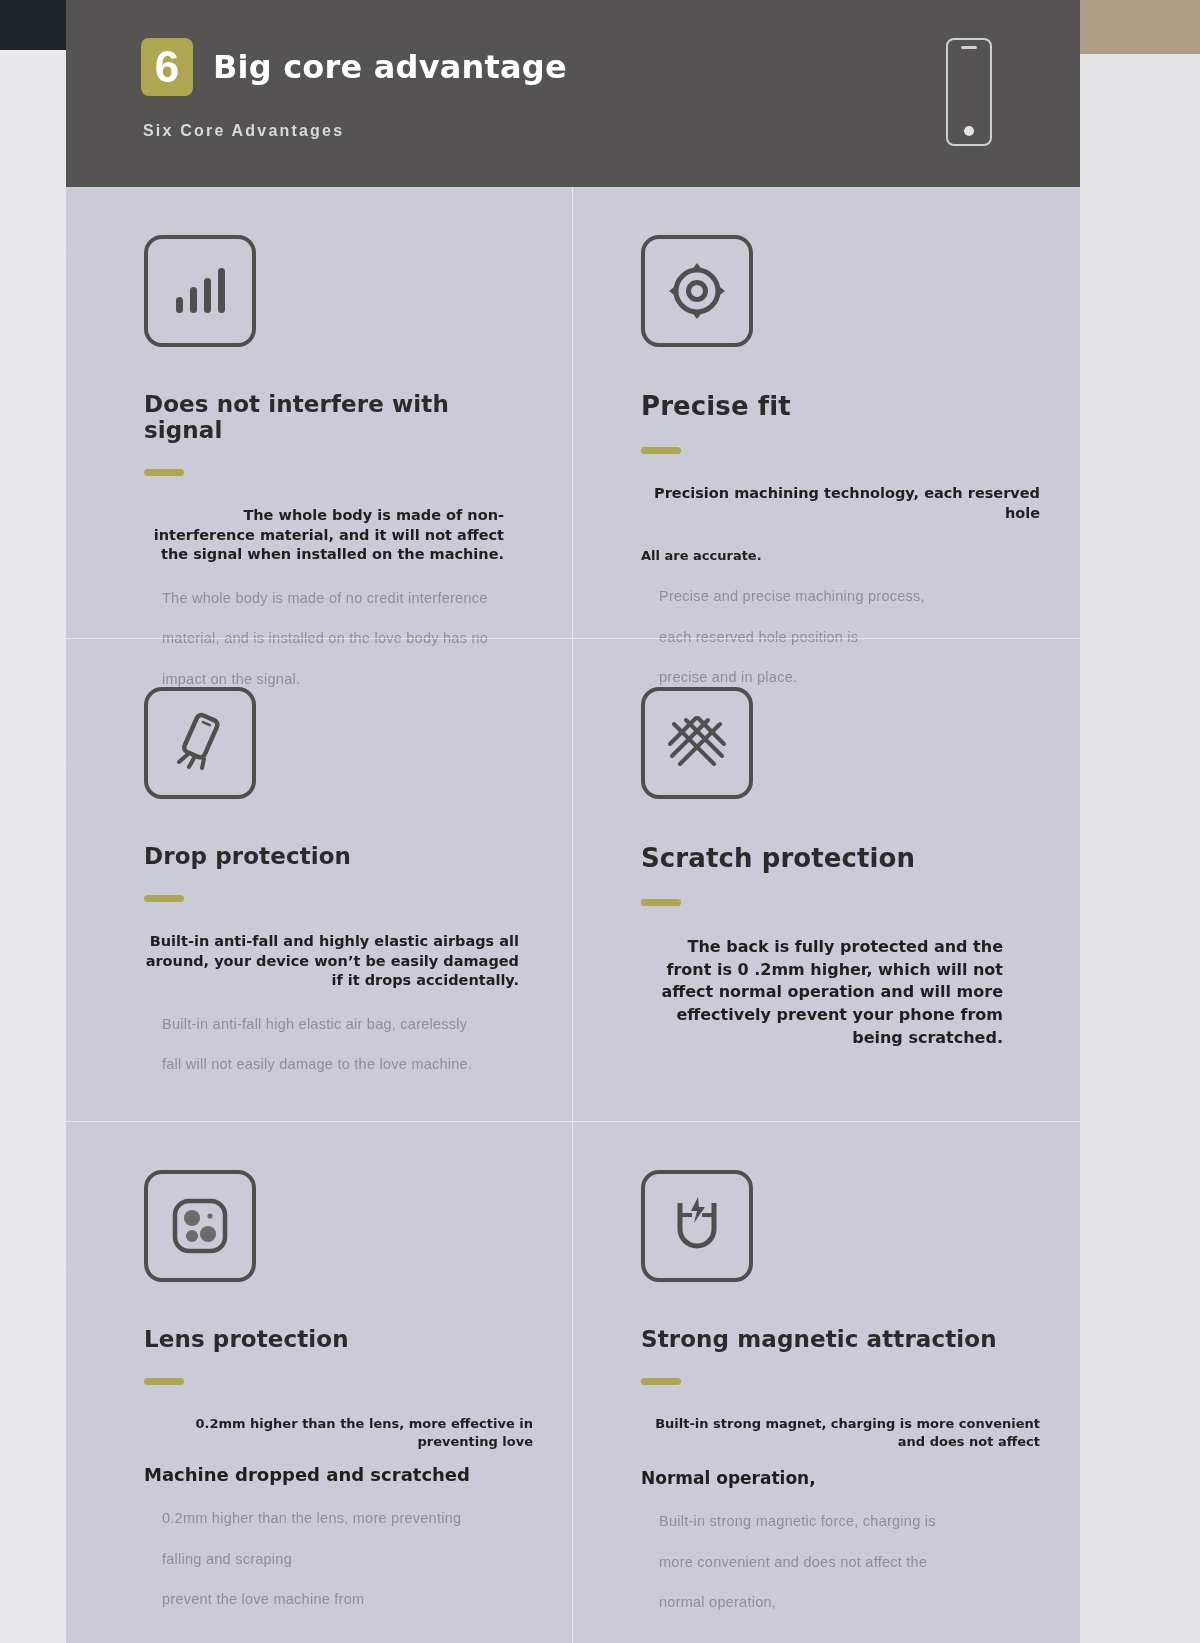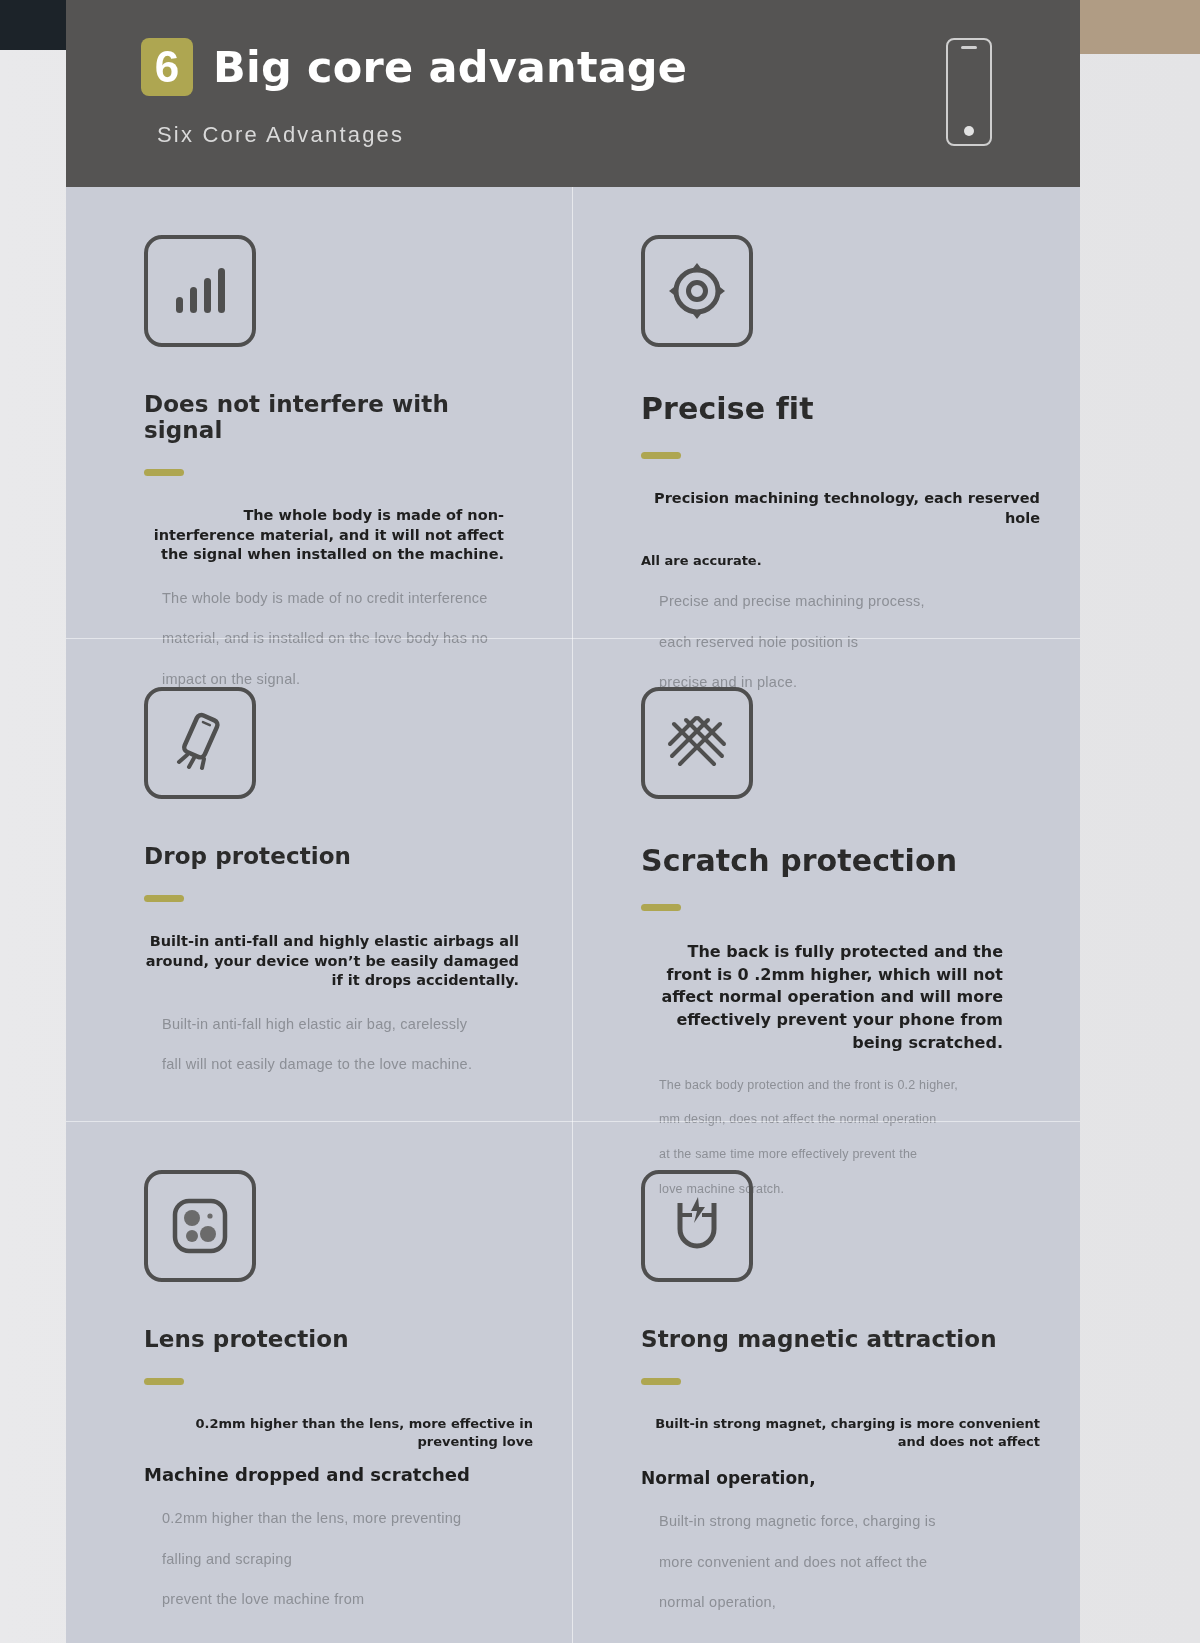--- a/index.html
+++ b/index.html
@@ -26,24 +26,24 @@
   .header{
     position:relative;height:187px;background:#555453;box-sizing:border-box;
     padding:38px 0 0 75px;
   }
   .h-row{display:flex;align-items:center;gap:20px;}
   .numbox{
     width:52px;height:58px;background:#aea651;border-radius:8px;
     color:#fff;font-size:44px;font-weight:700;line-height:58px;text-align:center;
     font-family:"Liberation Sans",sans-serif;
   }
-  .h-title{color:#ffffff;font-size:43px;font-weight:700;letter-spacing:.2px;
+  .h-title{color:#ffffff;font-size:32px;font-weight:700;letter-spacing:.2px;
     font-family:"DejaVu Sans",sans-serif;}
-  .h-sub{color:#d9d9d9;font-size:22px;letter-spacing:2.2px;margin-top:26px;margin-left:16px;
-    font-family:"Liberation Sans",sans-serif;font-weight:400;}
+  .h-sub{color:#d9d9d9;font-size:16px;letter-spacing:2.2px;margin-top:26px;margin-left:2px;
+    font-family:"Liberation Sans",sans-serif;font-weight:700;}
   .phone-icon{position:absolute;right:88px;top:38px;width:46px;height:108px;
     border:2px solid #cfcfcf;border-radius:8px;box-sizing:border-box;}
   .phone-icon .spk{position:absolute;left:50%;transform:translateX(-50%);top:6px;width:16px;height:3px;border-radius:2px;background:#cfcfcf;}
   .phone-icon .home{position:absolute;left:50%;transform:translateX(-50%);bottom:8px;width:10px;height:10px;border-radius:50%;background:#e2e2e2;}
 
   
   .grid{display:grid;grid-template-columns:1fr 1fr;}
   .cell{position:relative;box-sizing:border-box;padding:48px 40px 0 78px;height:485px;}
   .cell.col2{padding-left:68px;}
   .cell.r1{height:452px;}
@@ -51,21 +51,21 @@
   .cell.r3{height:521px;}
   .cell .vline{position:absolute;right:0;top:0;width:1px;height:100%;background:rgba(255,255,255,.55);}
   .cell .hline{position:absolute;left:0;bottom:0;width:100%;height:1px;background:rgba(255,255,255,.5);}
 
   .icon-box{
     width:112px;height:112px;border:4px solid #4f4f4f;border-radius:18px;
     box-sizing:border-box;display:flex;align-items:center;justify-content:center;
   }
   .card-title{margin-top:44px;font-size:23px;font-weight:700;color:#2b2b2b;
     font-family:"DejaVu Sans",sans-serif;letter-spacing:.1px;}
-  .card-title.big{font-size:30px;}
+  .card-title.big{font-size:26px;}
   .rule{width:40px;height:7px;border-radius:4px;background:#aea651;margin-top:26px;}
   .lead{margin-top:30px;font-size:14.5px;font-weight:700;color:#1f1f1f;line-height:1.35;
     font-family:"DejaVu Sans",sans-serif;text-align:right;}
   .lead.sz16{font-size:16px;line-height:1.42;}
   .lead.sz13{font-size:13px;}
   .lead.sz11{font-size:13px;}
   .lead2{margin-top:25px;font-size:13px;font-weight:700;color:#1f1f1f;
     font-family:"DejaVu Sans",sans-serif;}
   .lead2.sz13{font-size:18px;margin-top:14px;}
   .lead2.sz17{font-size:17px;margin-top:18px;}
@@ -174,26 +174,20 @@
               <path d="M34 6 L60 32"></path>
             <path d="M56 12 L16 52"></path>
               <path d="M44 8 L8 44"></path>
               <path d="M32 6 L6 32"></path>
           </g>
         </svg>
       </div>
       <div class="card-title big">Scratch protection</div>
       <div class="rule"></div>
       <div class="lead sz16" style="max-width:362px">The back is fully protected and the front is 0 .2mm higher, which will not affect normal operation and will more effectively prevent your phone from being scratched.</div>
-      <div class="sub sm">
-        <p>The back body protection and the front is 0.2 higher,</p>
-        <p>mm design, does not affect the normal operation</p>
-        <p>at the same time more effectively prevent the</p>
-        <p>love machine scratch.</p>
-      </div>
     </div>
 
     <div class="cell r3">
       <div class="vline"></div>
       <div class="icon-box">
         <svg width="66" height="66" viewBox="0 0 66 66">
           <rect x="8" y="8" width="50" height="50" rx="14" fill="none" stroke="#4f4f4f" stroke-width="4.5"></rect>
           <circle cx="25" cy="25" r="8" fill="#6b6b6b"></circle>
           <circle cx="41" cy="41" r="8" fill="#6b6b6b"></circle>
           <circle cx="25" cy="43" r="6" fill="#6b6b6b"></circle>

